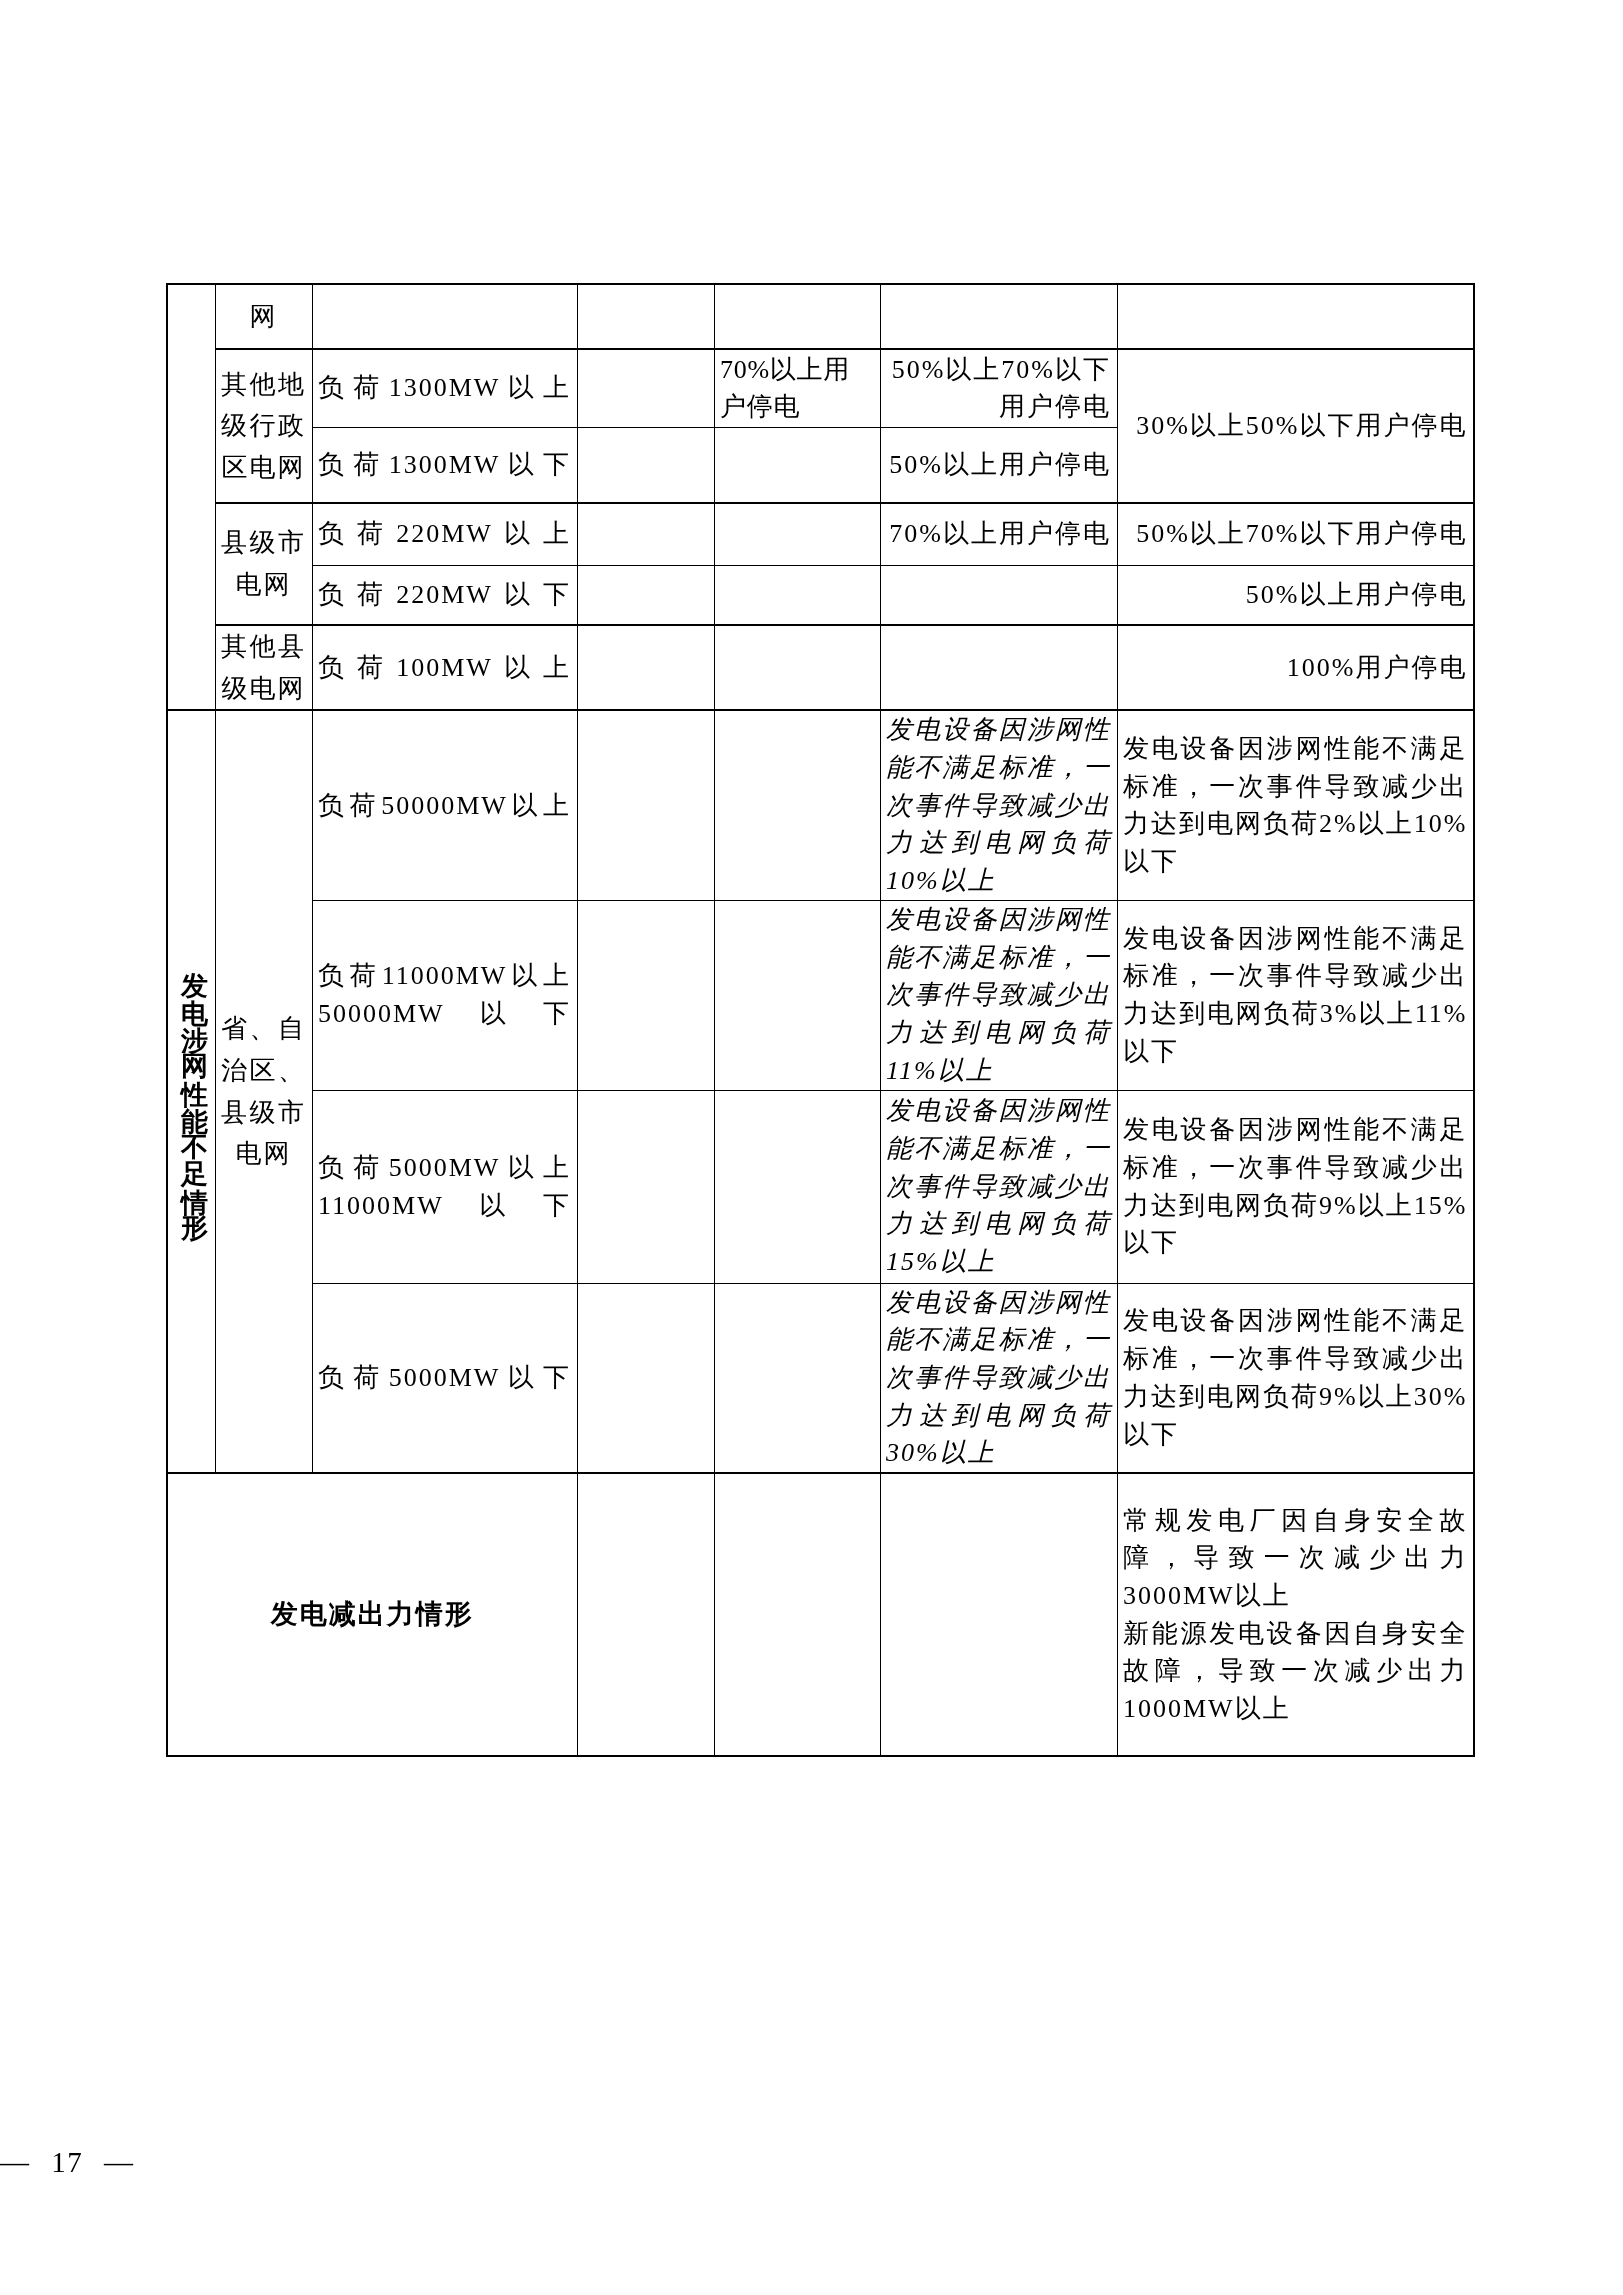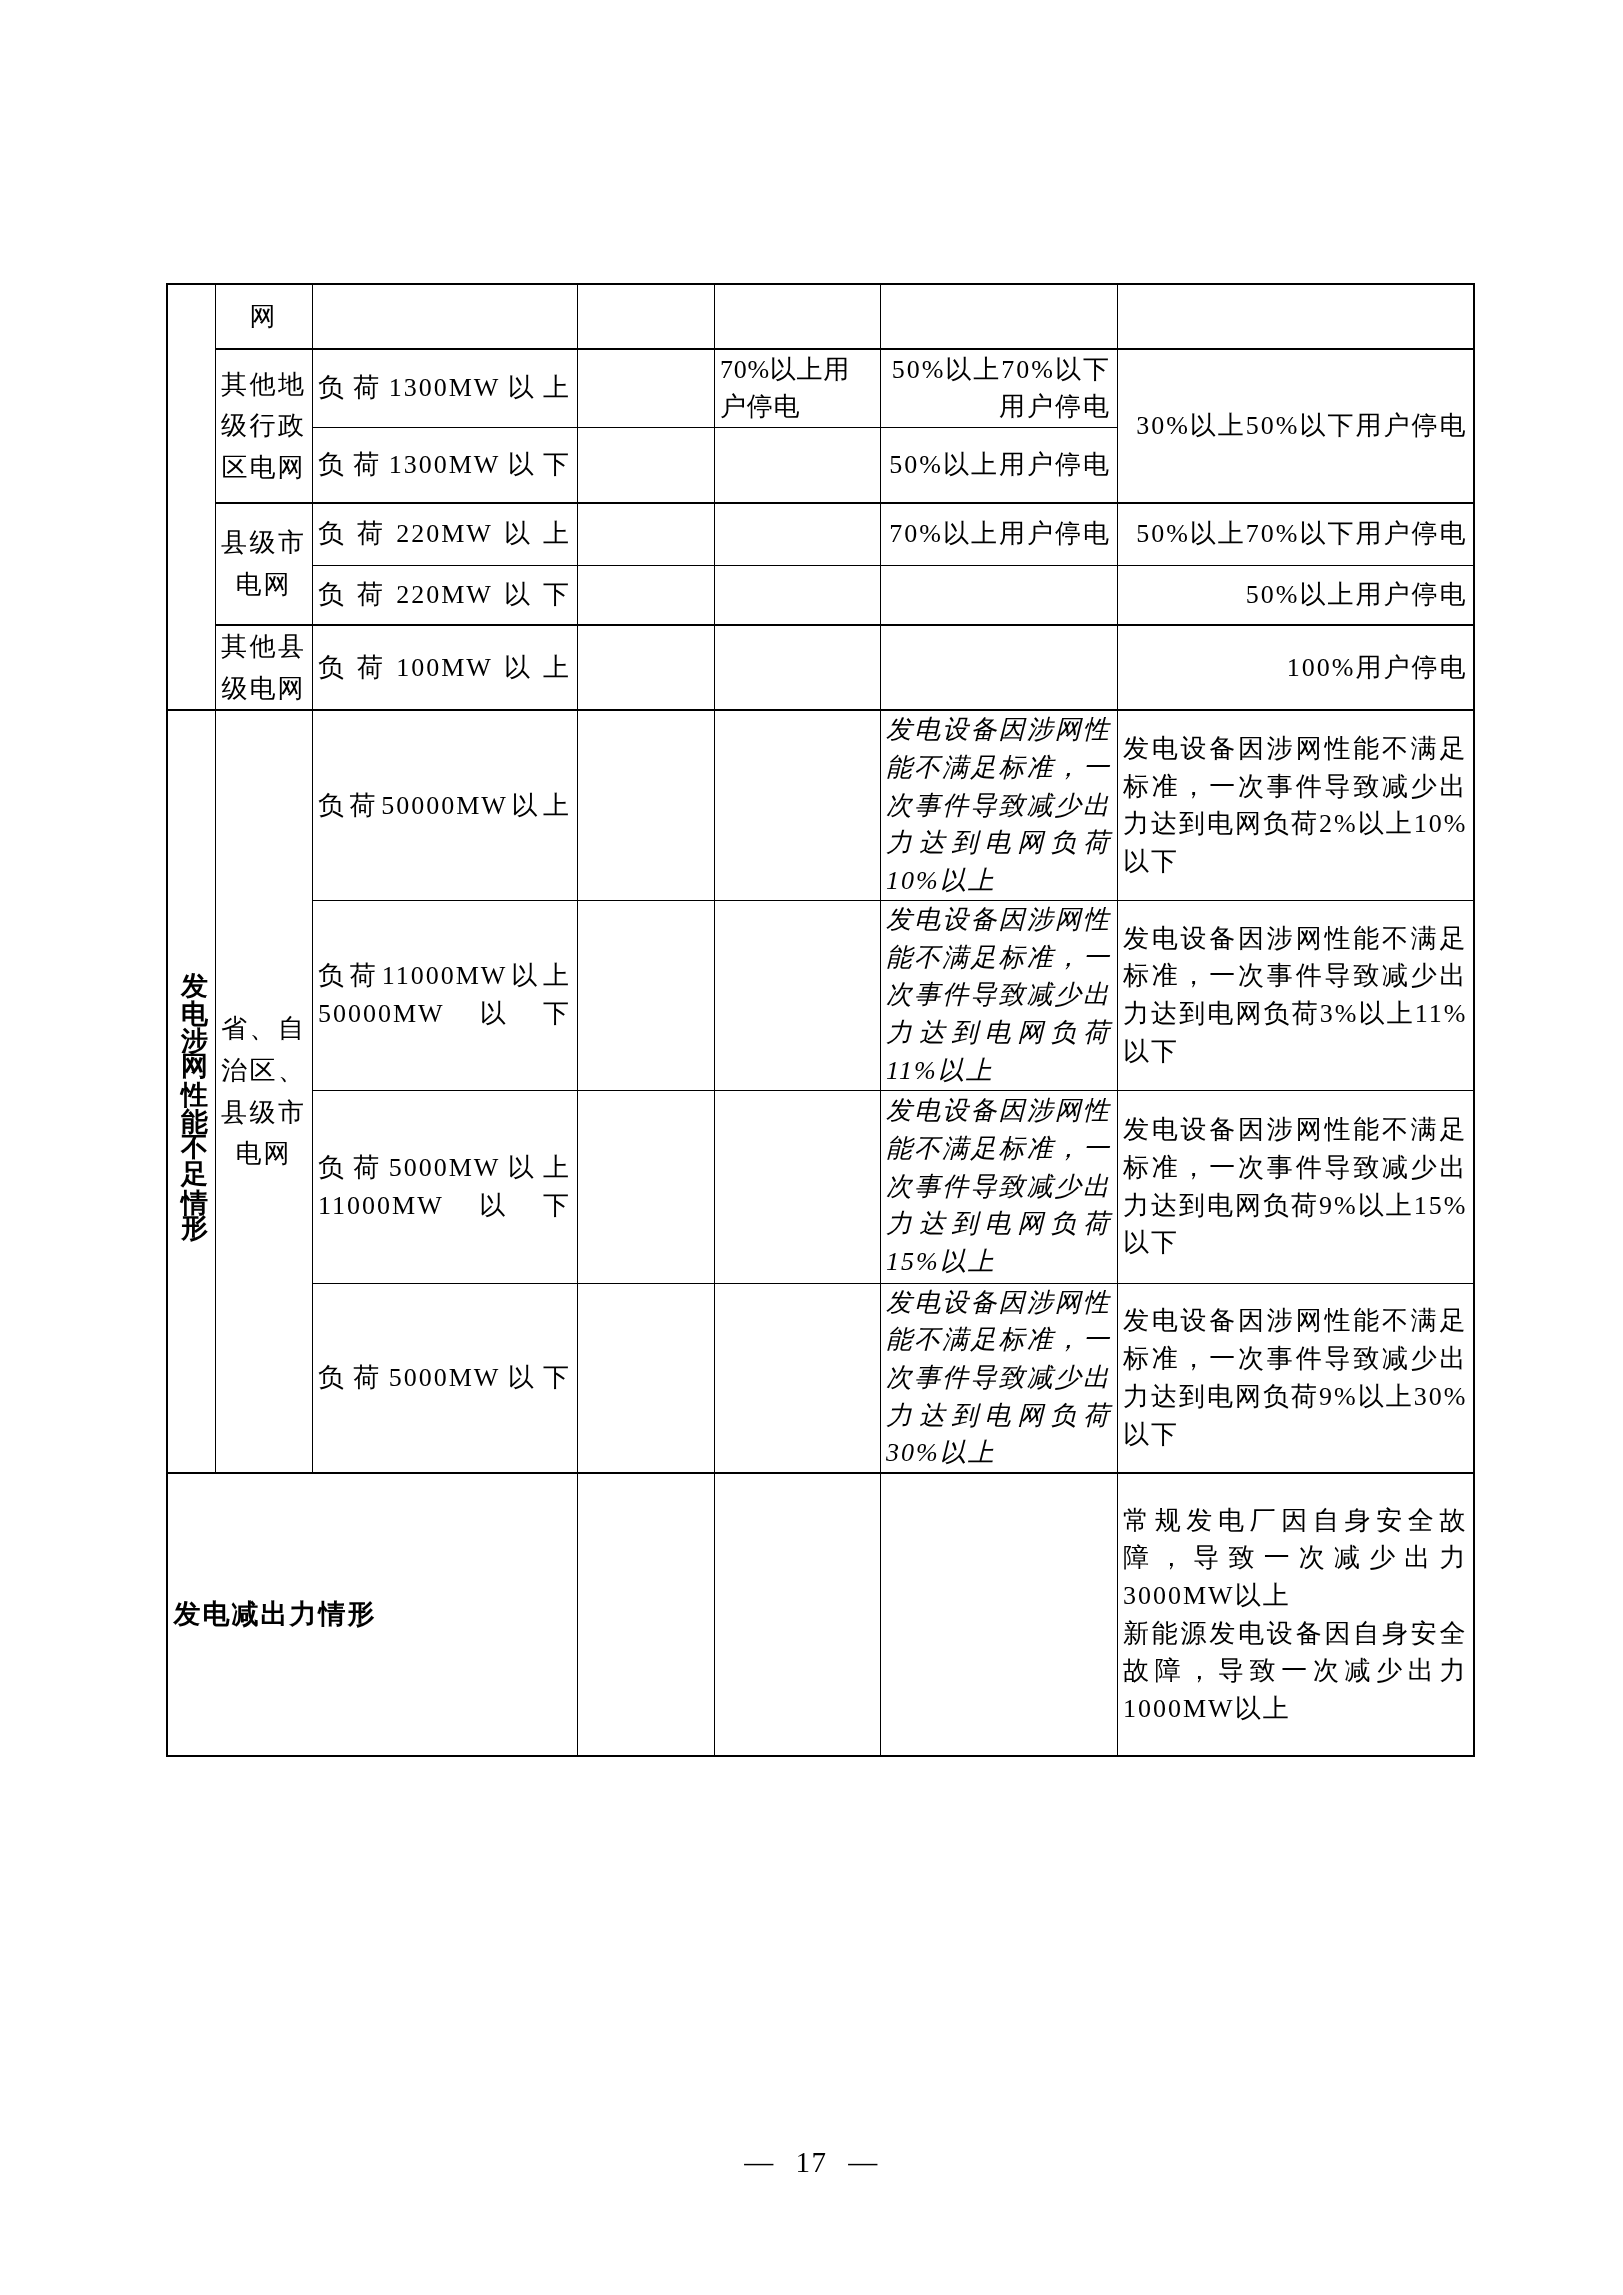--- a/index.html
+++ b/index.html
@@ -38,37 +38,36 @@
   td.load{ text-align:justify; text-align-last:justify; padding:0 6.8px;}
   td.txt{ text-align:right; padding:0 5.5px;}
   td.txt-tight{ text-align:left; padding:0 2.7px; letter-spacing:0.7px;}
   td.just{ text-align:justify; text-align-last:left; padding:0 4.1px;font-style:italic;}
   td.just7{ text-align:justify; text-align-last:left; padding:0 8.2px;}
   td.center{text-align:center;}
   .bold-sans{
     font-family:"Liberation Sans","DejaVu Sans",sans-serif;
     font-weight:bold;
   }
-  td.secmerge{ text-align:left; font-size:27px;}
+  td.secmerge{ text-align:center; font-size:27px;}
   .vlabel{
     display:inline-block;
     writing-mode:vertical-lr;
     text-orientation:upright;
     letter-spacing:27px;
     font-family:"Liberation Sans","DejaVu Sans",sans-serif;
     font-weight:bold;
     font-size:27px;
     line-height:42px;
   }
   .para{ text-align:justify; text-align-last:left; }
   .footer-pageno{
     position:absolute;
     left:0;right:0;
     top:2146px;
-    text-align:center;
     font-size:29px;
     word-spacing:12.3px;
     letter-spacing:1.4px;
   }
 </style>
 </head>
 <body>
 
 <div class="page">
 

